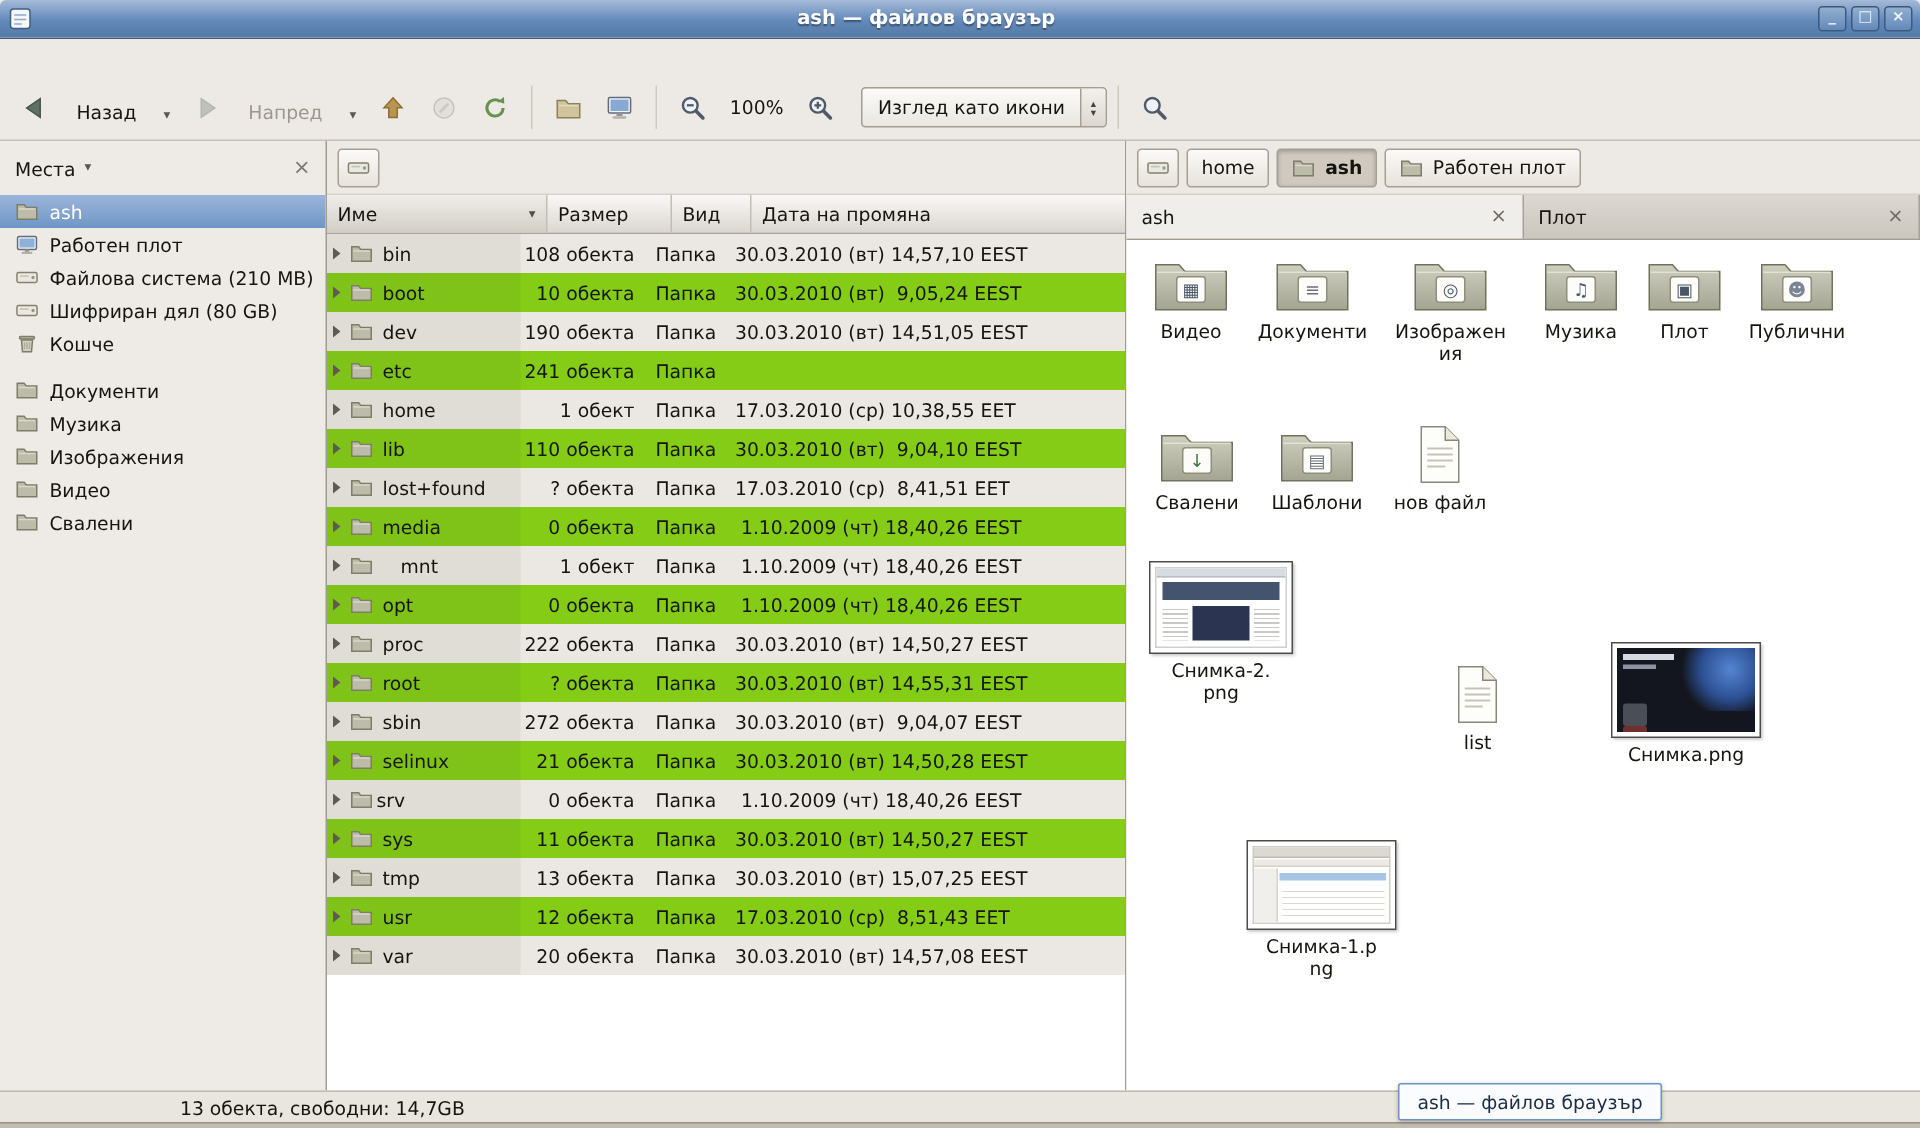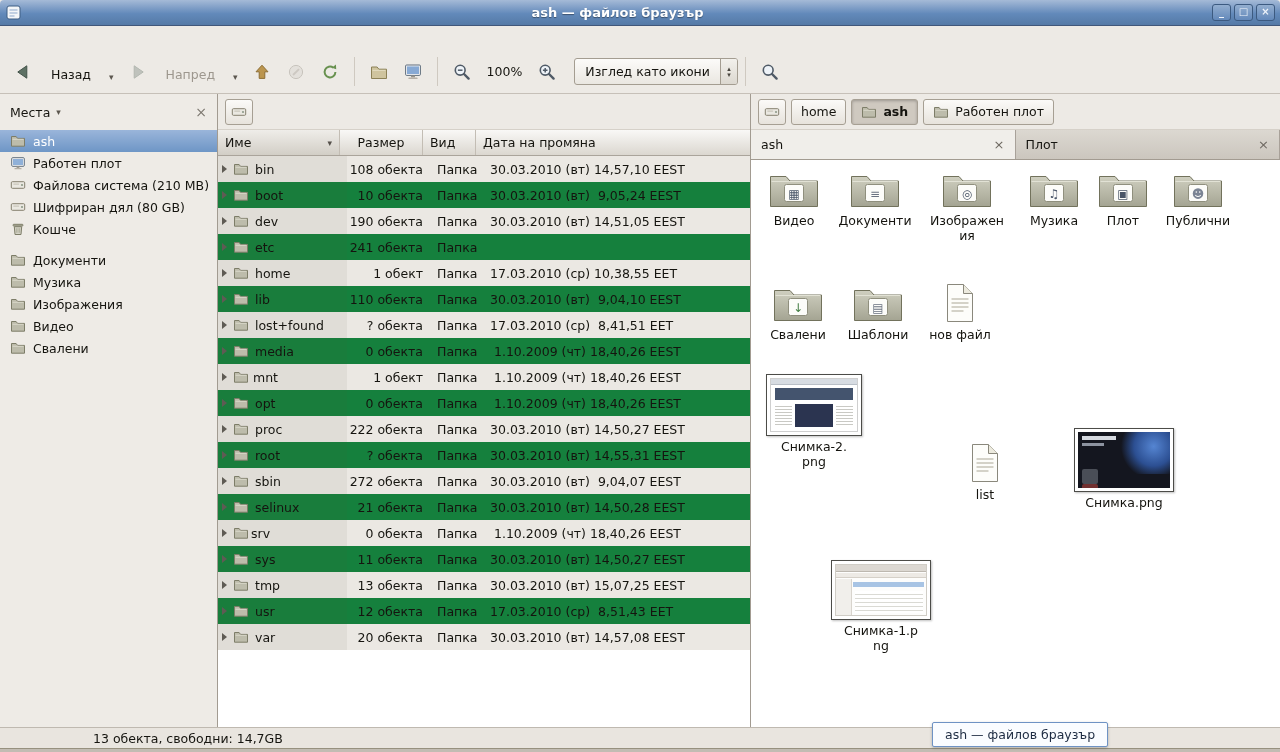--- a/index.html
+++ b/index.html
@@ -37,48 +37,48 @@
 .sb-sep{height:9px}
 
 .pane-left{position:absolute;top:94px;left:218px;width:533px;bottom:25px;background:#fff;border-right:1px solid #a29b91;overflow:hidden}
 .minibar{height:36px;background:#edeae5;display:flex;align-items:center;padding:0 7px;border-bottom:1px solid #d6d1c9}
 .path-btn{display:inline-flex;align-items:center;gap:6px;height:26px;padding:0 9px;border:1px solid #a69f93;border-radius:3px;background:linear-gradient(#fbfaf8,#e7e3dc);white-space:nowrap}
 .path-btn.iconic{padding:0 5px}
 .path-btn.active{background:#cfc9c0;box-shadow:inset 0 1px 3px rgba(0,0,0,.25);font-weight:bold}
 .list-header{display:flex;height:26px;background:linear-gradient(#f9f8f6,#dbd7d0);border-bottom:1px solid #aaa49b}
 .list-header .col{display:flex;align-items:center;padding:0 7px;border-right:1px solid #c3bdb4;overflow:hidden;white-space:nowrap}
 .list-header .col.sorted{background:linear-gradient(#efede9,#d2cec6)}
-.col.c-name{width:122px}
-.col.c-size{width:83px;justify-content:center}
+.col.c-name{width:147px}
+.col.c-size{width:83px;justify-content:flex-start}
 .col.c-type{width:53px}
 .col.c-date{flex:1;border-right:none}
 .sort-ind{margin-left:auto;font-size:9px;color:#55504a}
 .row{display:flex;height:26px}
 .row.odd{background:#ebe8e3}
-.row.even{background:#15803d}
+.row.even{background:#84cc16}
 .cell{display:flex;align-items:center;padding:0 7px;white-space:nowrap;overflow:hidden}
 .cell.c-name{width:129px;background:rgba(90,80,60,.07);padding-left:4px}
 .cell.c-size{width:83px;justify-content:flex-end;white-space:pre}
 .cell.c-type{width:53px}
 .cell.c-date{flex:1;white-space:pre}
 .expander{width:0;height:0;border-top:4px solid transparent;border-bottom:4px solid transparent;border-left:5px solid #5f5b54;margin-right:6px;flex:none}
 
 .pane-right{position:absolute;top:94px;left:751px;right:0;bottom:25px;background:#fff;overflow:hidden}
 .pr-pathbar{height:36px;background:#edeae5;display:flex;align-items:center;gap:5px;padding:0 7px;border-bottom:1px solid #d6d1c9}
 .pr-tabs{height:30px;display:flex;background:#c9c4bc;border-bottom:1px solid #a29b91}
 .tab{flex:1;display:flex;align-items:center;gap:6px;padding:0 10px;border-right:1px solid #a8a199;background:linear-gradient(#dcd8d1,#cbc6be);overflow:hidden}
 .tab.active{background:#f0eeea}
 .tab-lbl{white-space:nowrap}
 .tclose{margin-left:auto;color:#6d6861;font-size:13px;line-height:1}
 .iconview{position:absolute;left:0;right:0;top:66px;bottom:0;background:#fff}
 .icell{position:absolute;display:flex;flex-direction:column;align-items:center;gap:3px;text-align:center}
 .icell .lbl{line-height:1.2;word-wrap:break-word;overflow-wrap:break-word;max-width:100%}
 
 .statusbar{position:absolute;left:0;right:0;bottom:4px;height:21px;background:#e9e5df;border-top:1px solid #bfb9b0;display:flex;align-items:center}
-.statusbar span{padding-left:93px;white-space:nowrap}
+.statusbar span{padding-left:120px;white-space:nowrap}
 .taskbar{position:absolute;left:0;right:0;bottom:0;height:4px;background:#c2bcb3;border-top:1px solid #97917f}
 .tooltip{position:absolute;left:932px;top:722px;height:25px;padding:0 12px;display:flex;align-items:center;background:#fafcff;border:1px solid #6e92c4;color:#1d2b42;z-index:9;border-radius:2px;box-shadow:0 1px 3px rgba(0,0,0,.25);white-space:nowrap}
 
 .thumb{display:block;background:#fff;border:1px solid #4c4c48;padding:3px;box-shadow:1px 1px 2px rgba(0,0,0,.25)}
 .timg{position:relative;display:block;overflow:hidden}
 .t-browser .timg{width:88px;height:54px;background:#fff;border:1px solid #cfcfcf}
 .t-store .timg{width:92px;height:56px;background:#14161f}
 .t-fm .timg{width:92px;height:52px;background:#fdfdfc;border:1px solid #d0cdc6}
 .timg i,.timg b{position:absolute;display:block}
 .b-top{left:0;top:0;right:0;height:6px;background:#d7dce2;border-bottom:1px solid #b9bfc7}
@@ -473,21 +473,21 @@
         </div>
         <div class="row odd">
           <div class="cell c-name">
             <span class="expander"></span>
             <span class="ic">
               <svg width="16" height="16" viewBox="0 0 16 16">
                 <path d="M1.5 3.5h4.6l1.5 1.9h6.9v7.8H1.5z" fill="#bdbcab" stroke="#7d7d68"></path>
                 <path d="M2.5 6.3h11" stroke="#d9d8ca" fill="none"></path>
               </svg>
             </span>
-            <span style="margin-left:4px">mnt</span>
+            <span style="margin-left:18px">mnt</span>
           </div>
           <div class="cell c-size">1 обект</div>
           <div class="cell c-type">Папка</div>
           <div class="cell c-date"> 1.10.2009 (чт) 18,40,26 EEST</div>
         </div>
         <div class="row even">
           <div class="cell c-name">
             <span class="expander"></span>
             <span class="ic">
               <svg width="16" height="16" viewBox="0 0 16 16">

